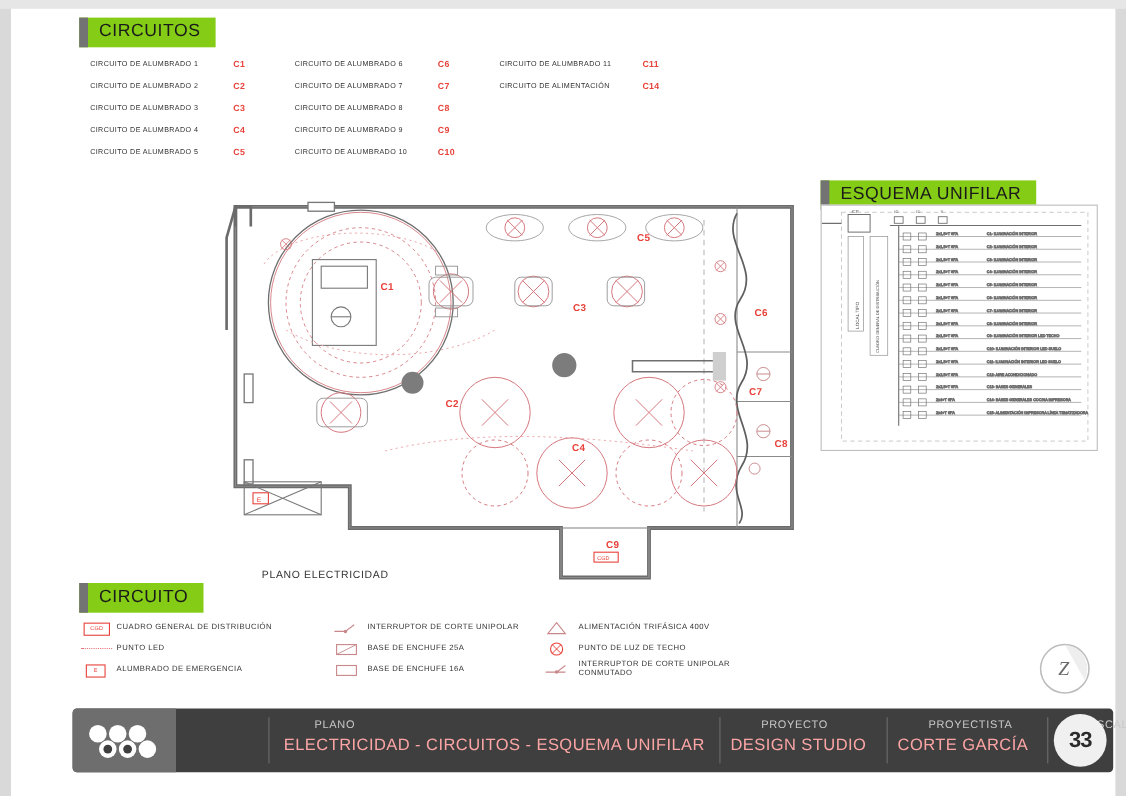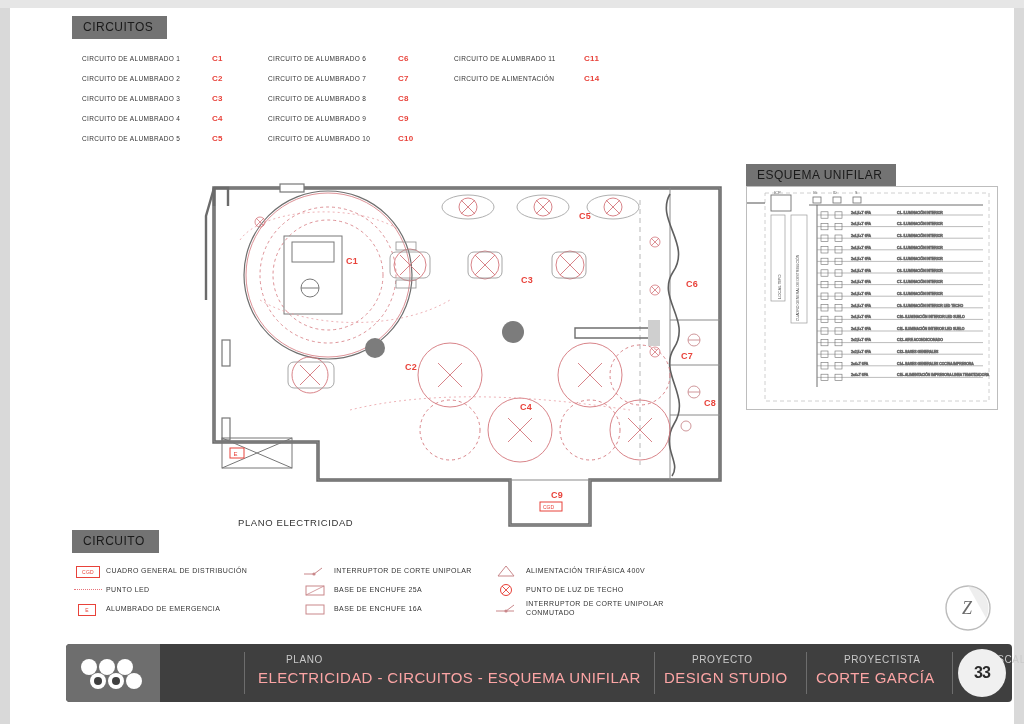--- a/index.html
+++ b/index.html
@@ -13,23 +13,23 @@
   }
   .sheet{position:absolute;inset:0;background:#fff;}
   
   .edge-left{position:absolute;left:0;top:0;width:10px;height:724px;background:#d9d9d9;}
   .edge-right{position:absolute;right:0;top:0;width:10px;height:724px;background:#d9d9d9;}
   .edge-top{position:absolute;left:0;top:0;width:1024px;height:8px;background:#e6e6e6;}
 
   
   .chip{
     position:absolute;
-    background:#737373;
-    border-left:1px solid #737373;
-    font-size:12px;
+    background:#84cc16;
+    border-left:8px solid #737373;
+    font-size:16px;
     letter-spacing:.5px;
     color:#1a1a1a;
     padding:4px 14px 5px 10px;
     font-weight:400;
   }
   #chip-circuitos{left:72px;top:16px;}
   #chip-esquema{left:746px;top:164px;}
   #chip-leyenda{left:72px;top:530px;}
 
   
@@ -73,21 +73,21 @@
 
   
   .titleblock{position:absolute;left:66px;top:644px;width:946px;height:58px;background:#3f3f3f;border-radius:4px;}
   .tb-logo{position:absolute;left:0;top:0;width:94px;height:58px;background:#6e6e6e;border-radius:4px 0 0 4px;display:flex;align-items:center;justify-content:center;}
   .tb-field{position:absolute;top:10px;}
   .tb-key{font-size:10px;color:#c9c9c9;letter-spacing:.6px;margin-bottom:4px;margin-left:28px;}
   .tb-val{font-size:15px;color:#fca5a5;letter-spacing:.4px;}
   .tb-sep{position:absolute;top:8px;width:1px;height:42px;background:#6d6d6d;}
   .tb-page{
     position:absolute;right:6px;top:5px;width:48px;height:48px;border-radius:50%;
-    background:#f0f0f0;color:#2b2b2b;font-size:16px;font-weight:bold;
+    background:#f0f0f0;color:#2b2b2b;font-size:20px;font-weight:bold;
     display:flex;align-items:center;justify-content:center;letter-spacing:-1px;
   }
 </style>
 </head>
 <body>
 
 <div class="sheet">
   <div class="edge-left"></div>
   <div class="edge-right"></div>
   <div class="edge-top"></div>

